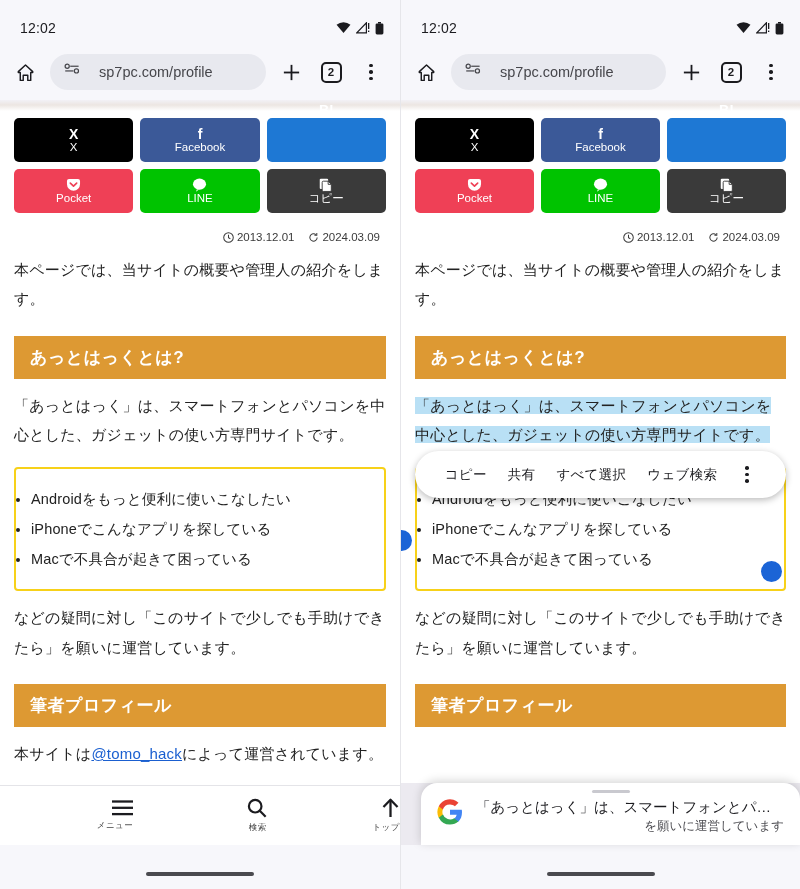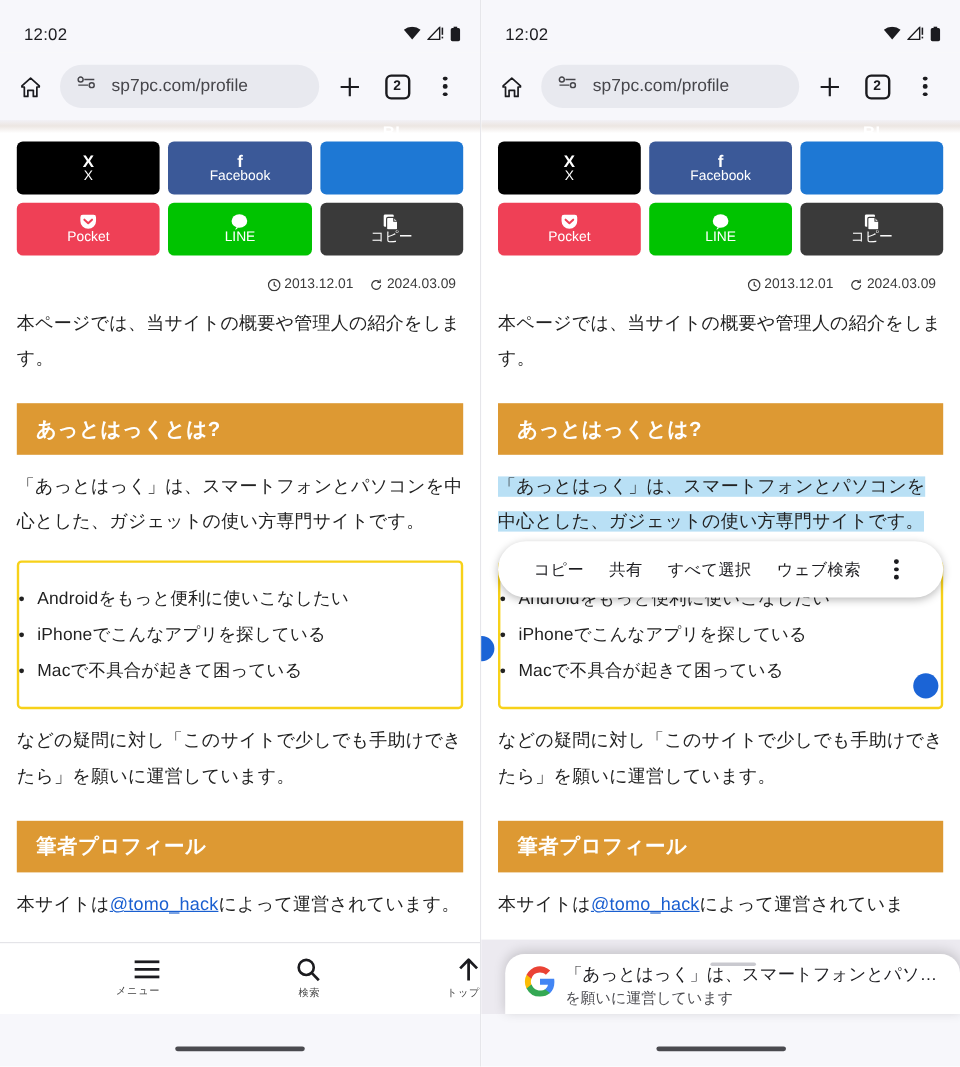--- a/index.html
+++ b/index.html
@@ -24,21 +24,21 @@
   .sysicons svg { display: block; }
 
   
   .toolbar {
     height: 56px; background: #f7f7fb;
     display: flex; align-items: center; gap: 10px; padding: 0 14px 0 10px;
   }
   .tb-icon { width: 30px; height: 30px; display: flex; align-items: center; justify-content: center; flex: 0 0 auto; }
   .omnibox {
     flex: 1 1 auto; height: 36px; background: #e8e9ef; border-radius: 18px;
-    display: flex; align-items: center; gap: 13px; padding: 4px 14px; min-width: 0;
+    display: flex; align-items: center; gap: 19px; padding: 4px 14px; min-width: 0;
   }
   .omnibox .url {
     font-size: 14.5px; color: #46464b; white-space: nowrap; overflow: hidden;
     text-overflow: ellipsis;
   }
   .tabcount {
     width: 21px; height: 21px; border: 2px solid #1b1b1f; border-radius: 5px;
     display: flex; align-items: center; justify-content: center;
     font-size: 11.5px; font-weight: 700; color: #1b1b1f;
   }
@@ -100,24 +100,24 @@
     display: flex; align-items: center; justify-content: center; gap: 21px;
     padding: 0 17px; z-index: 6;
   }
   .seltoolbar .it { font-size: 13.5px; color: #1b1b1f; letter-spacing: .3px; }
 
   .sel-hl { background: #b9e0f5; }
   .handle { position: absolute; width: 21px; height: 21px; border-radius: 50%; background: #1b64d6; z-index: 7; }
 
   
   .gsheet {
-    position: absolute; left: 20px; right: 0; bottom: 44px; height: 50px;
+    position: absolute; left: 20px; right: 0; bottom: 44px; height: 62px;
     background: #fff; border-radius: 16px 16px 0 0;
     box-shadow: 0 -2px 10px rgba(0,0,0,.17);
-    display: flex; align-items: center; gap: 8px; padding: 0 16px; z-index: 8;
+    display: flex; align-items: center; gap: 13px; padding: 0 16px; z-index: 8; text-align: right;
   }
   .gsheet .grab {
     position: absolute; top: 7px; left: 50%; transform: translateX(-50%);
     width: 38px; height: 3.4px; border-radius: 2px; background: #c9c9cf;
   }
   .gsheet .txts { min-width: 0; margin-top: 5px; }
   .gsheet .q {
     font-size: 14.5px; color: #1b1b1f; white-space: nowrap; overflow: hidden;
     text-overflow: ellipsis; line-height: 1.4;
   }
@@ -431,21 +431,20 @@
       <div class="listbox">
         <ul>
           <li>Androidをもっと便利に使いこなしたい</li>
           <li>iPhoneでこんなアプリを探している</li>
           <li>Macで不具合が起きて困っている</li>
         </ul>
       </div>
 
       <p class="body">などの疑問に対し「このサイトで少しでも手助けできたら」を願いに運営しています。</p>
       <h2 class="hd">筆者プロフィール</h2>
-      <p class="body"><span>本サイトは</span><a class="link" href="#">@tomo_hack</a><span>によって運営されていま</span></p>
 
       <div class="handle" style="left:-10px; top:430px"></div>
       <div class="handle" style="left:360px; top:461px"></div>
 
       <div class="seltoolbar">
         <span class="it">コピー</span>
         <span class="it">共有</span>
         <span class="it">すべて選択</span>
         <span class="it">ウェブ検索</span>
         <span class="tb-icon" style="width:18px">

